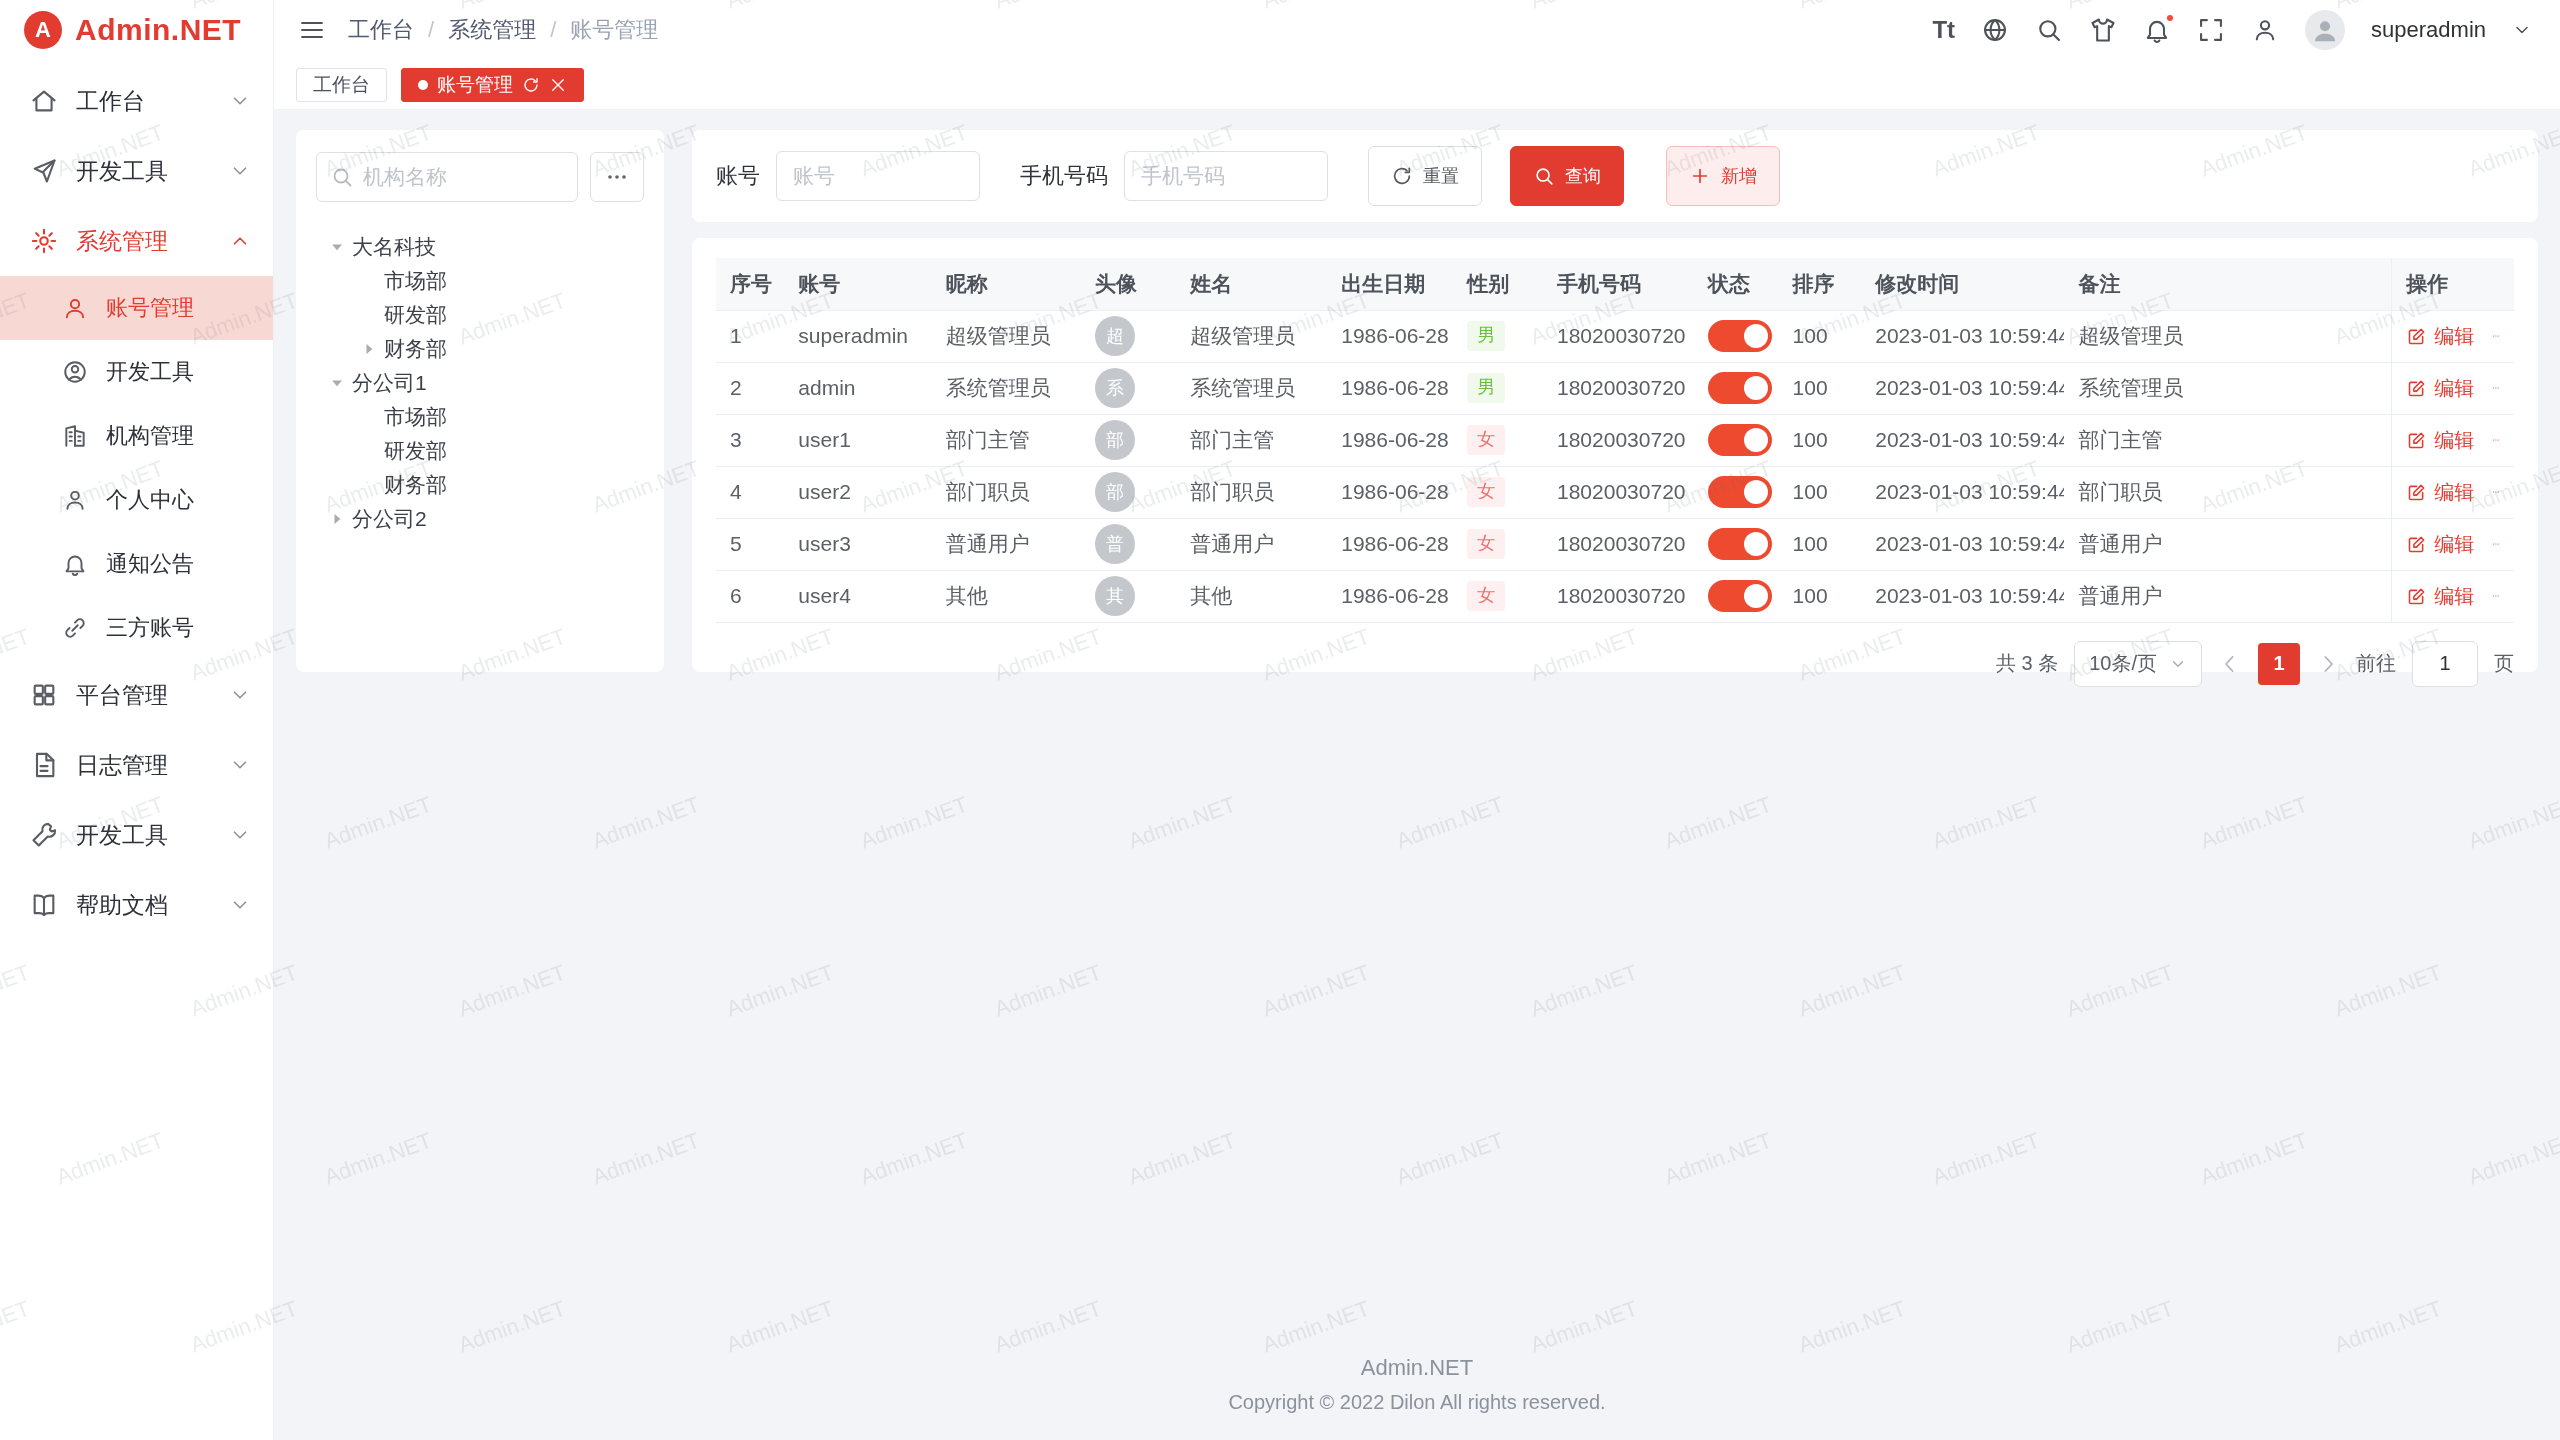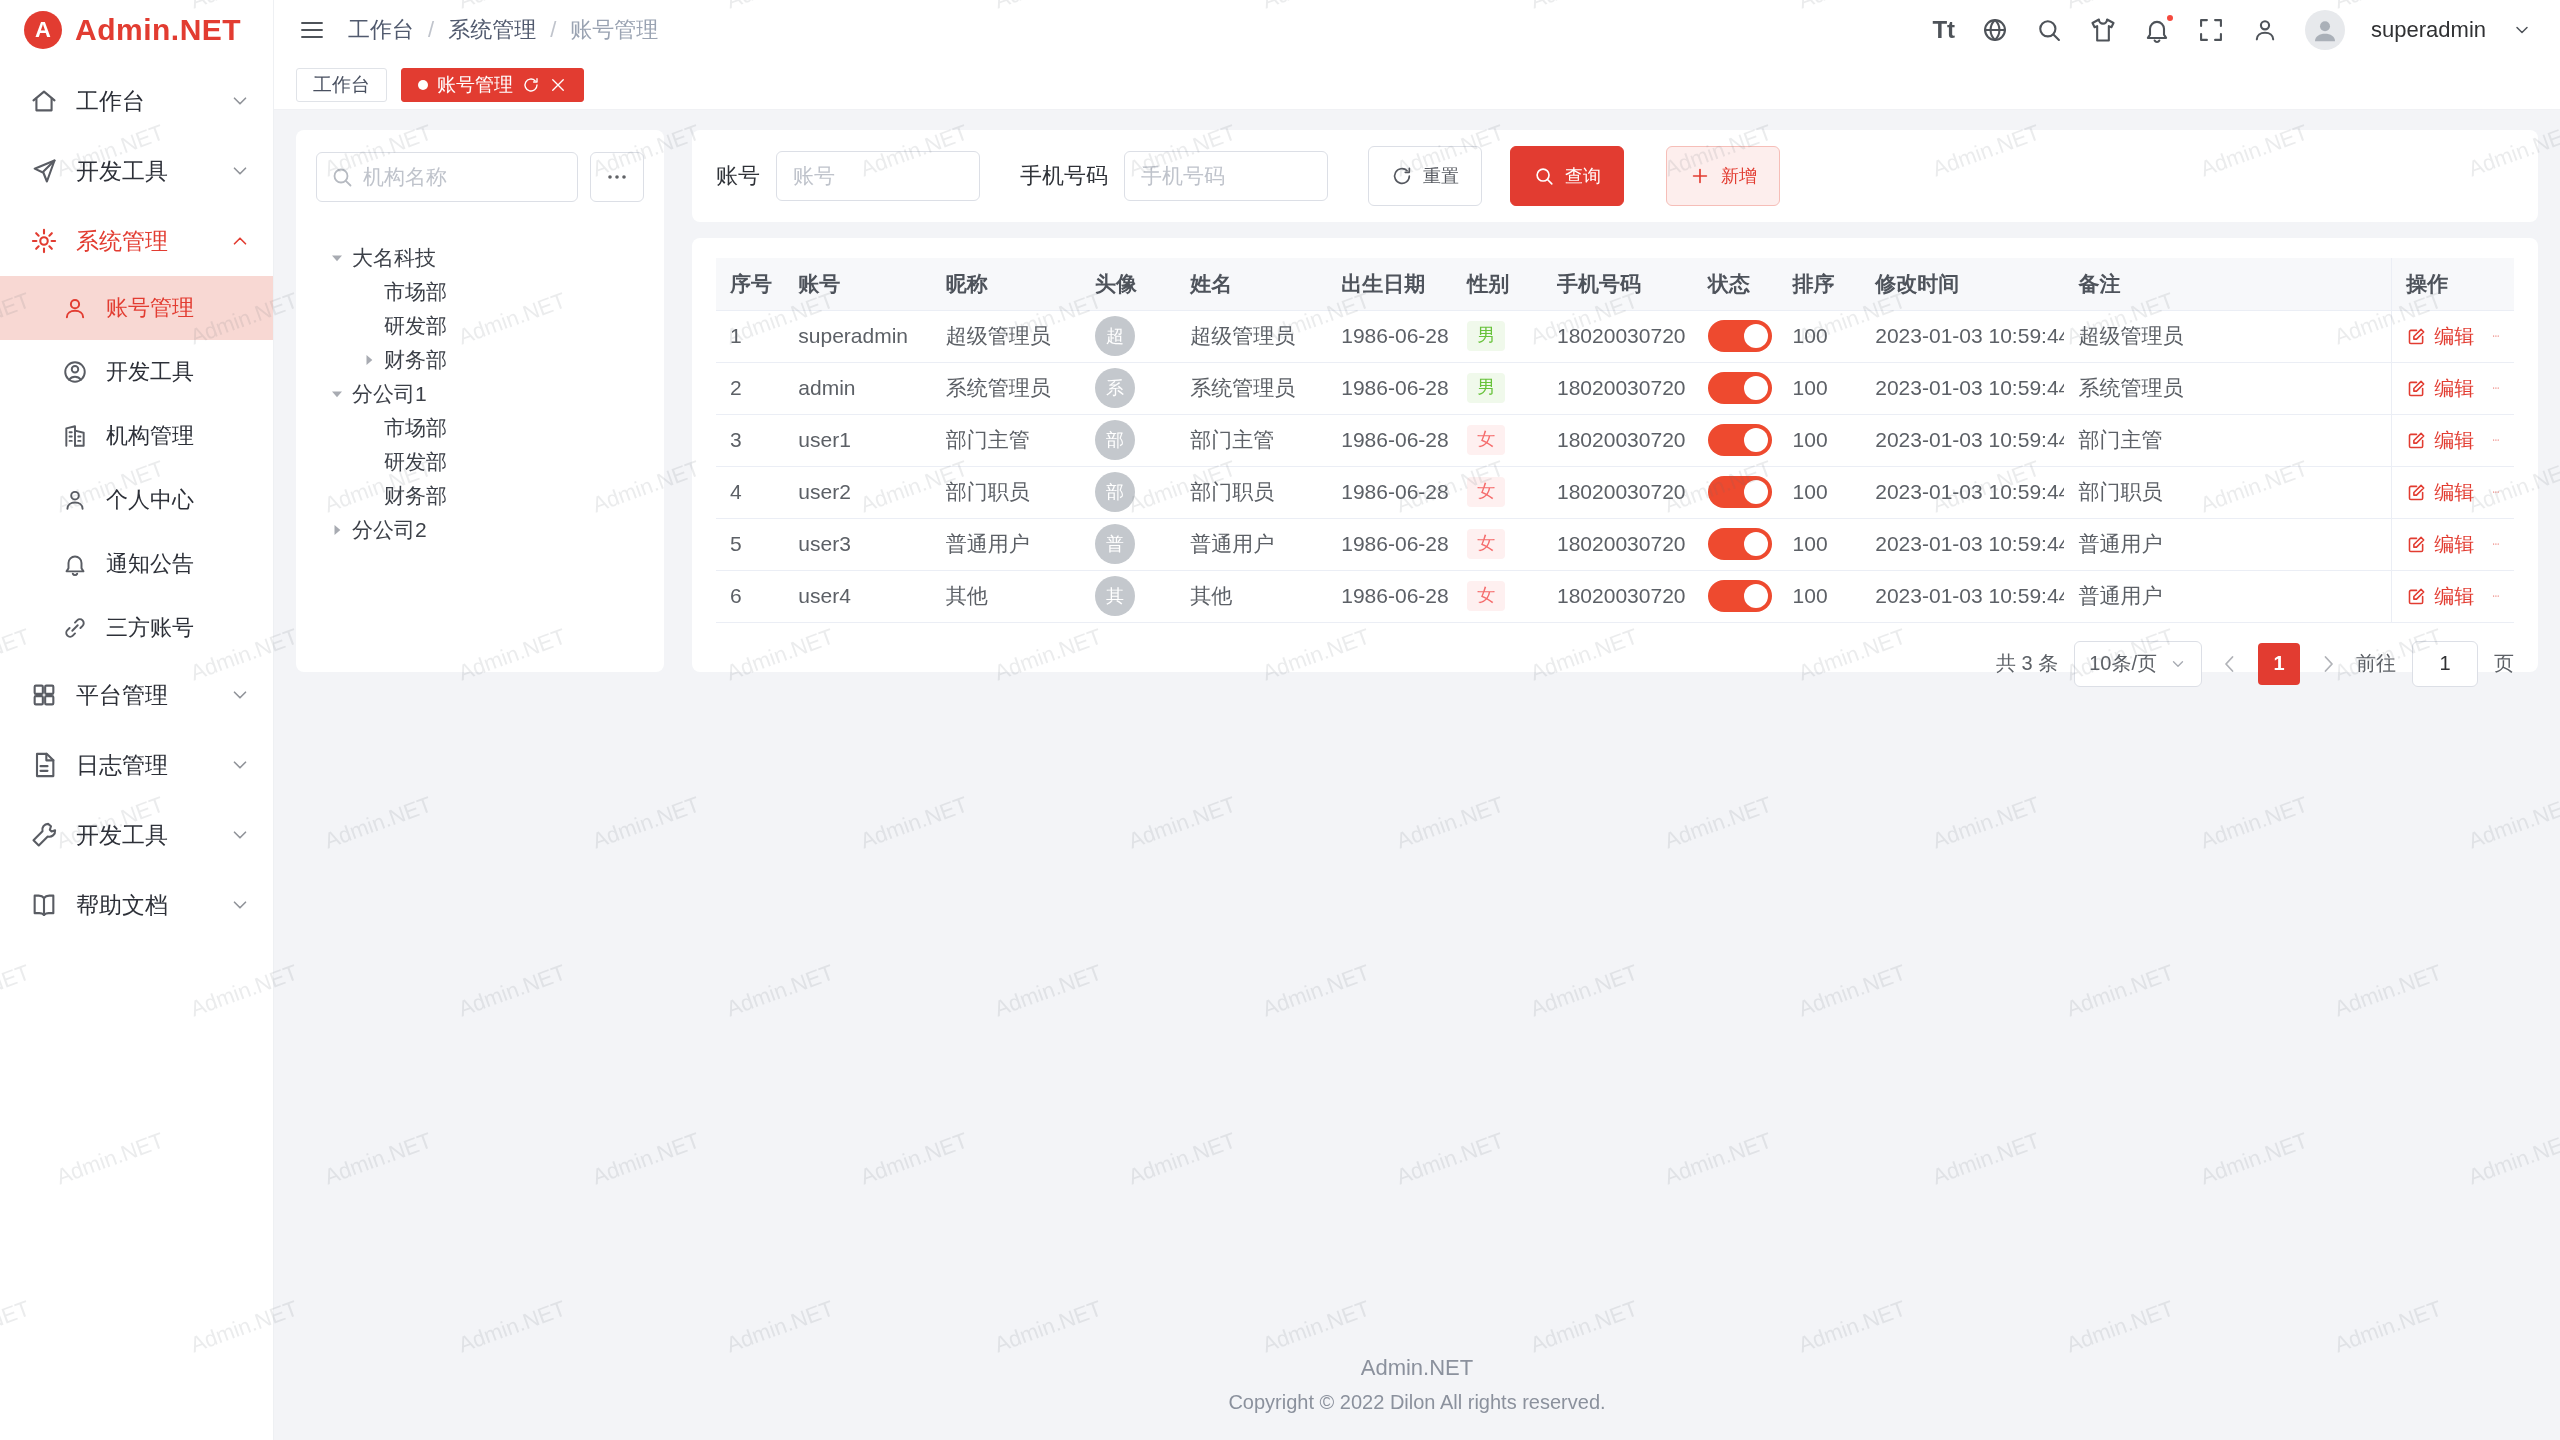--- a/index.html
+++ b/index.html
@@ -396,21 +396,21 @@
                 <span class="icon">
                   <svg viewBox="0 0 24 24" fill="currentColor" stroke="none" stroke-width="1.8" stroke-linecap="round" stroke-linejoin="round" style="width:100%;height:100%;">
                     <circle cx="5" cy="12" r="1.8"></circle>
                     <circle cx="12" cy="12" r="1.8"></circle>
                     <circle cx="19" cy="12" r="1.8"></circle>
                   </svg>
                 </span>
               </button>
           </div>
           <div class="tree" id="org-tree">
-              <div class="tree-node" style="padding-left: 6px; margin-top: 11px;">
+              <div class="tree-node" style="padding-left: 6px;">
                 <span class="tree-caret">
                   <svg viewBox="0 0 24 24" fill="currentColor" stroke="none" stroke-width="1.8" stroke-linecap="round" stroke-linejoin="round" style="width:100%;height:100%;">
                     <path d="M6 9h12l-6 7z"></path>
                   </svg>
                 </span>
                 <span>大名科技</span>
               </div>
               <div class="tree-node" style="padding-left: 38px;">
                 <span class="tree-caret"></span>
                 <span>市场部</span>

